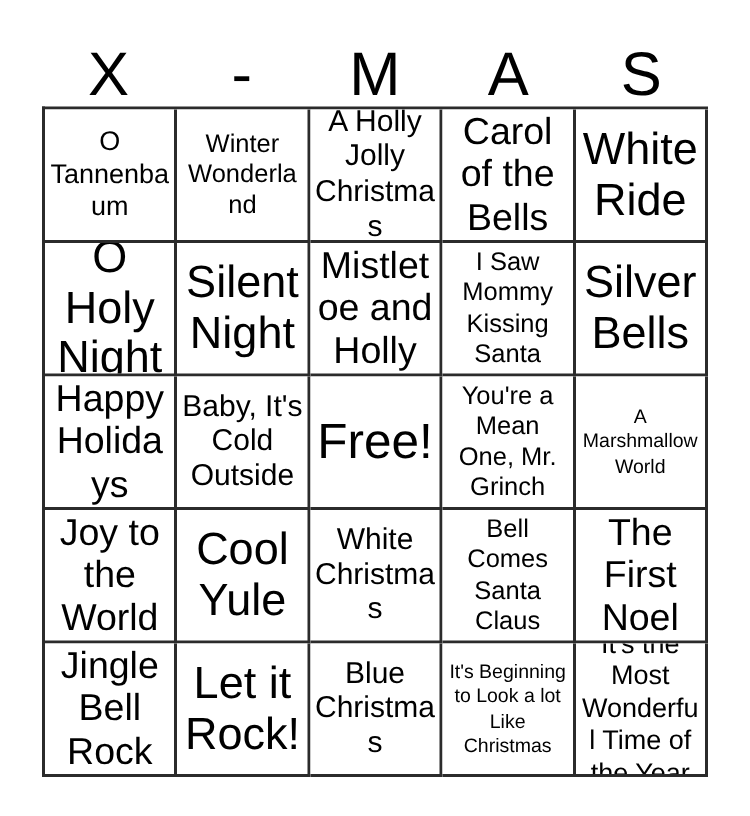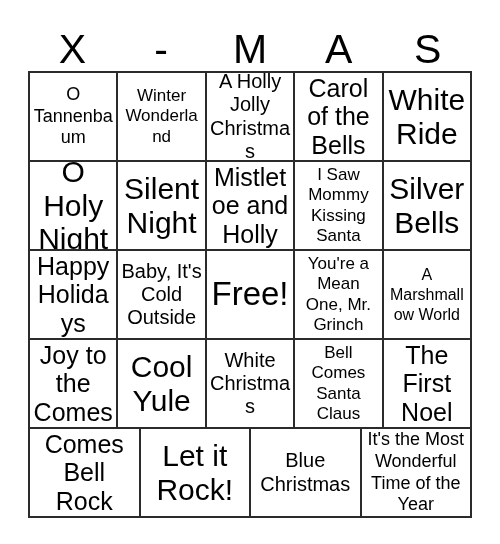--- a/index.html
+++ b/index.html
@@ -72,21 +72,21 @@
     word-wrap: break-word;
     hyphens: none;
   }
 
   
   .fs-xxl .cell-text { font-size: 30px; line-height: 1.12; }
   .fs-xl  .cell-text { font-size: 25px; line-height: 1.14; }
   .fs-lg  .cell-text { font-size: 20px; line-height: 1.16; }
   .fs-md  .cell-text { font-size: 17px; line-height: 1.18; text-align: center; }
   .fs-sm  .cell-text { font-size: 18px; line-height: 1.2; }
-  .fs-xs  .cell-text { font-size: 16px; line-height: 1.25; text-align: center; }
+  .fs-xs  .cell-text { font-size: 13px; line-height: 1.25; text-align: center; }
   .fs-free .cell-text { font-size: 33px; line-height: 1.1; text-align: center; }
 </style>
 </head>
 <body>
 
 <div class="card">
 
   <div class="header">
     <div class="header-letter">X</div>
     <div class="header-letter">-</div>
@@ -146,45 +146,48 @@
       <div class="cell fs-md">
           <span class="cell-text">You're a Mean One, Mr. Grinch</span>
         </div>
       <div class="cell fs-xs">
           <span class="cell-text">A Marshmallow World</span>
         </div>
     </div>
 
     <div class="grid-row">
       <div class="cell fs-xl">
-          <span class="cell-text">Joy to the Comes</span>
+          <span class="cell-text">Joy to the World</span>
         </div>
       <div class="cell fs-xxl">
           <span class="cell-text">Cool Yule</span>
         </div>
       <div class="cell fs-lg">
           <span class="cell-text">White Christmas</span>
         </div>
       <div class="cell fs-md">
           <span class="cell-text">Bell Comes Santa Claus</span>
         </div>
       <div class="cell fs-xl">
           <span class="cell-text">The First Noel</span>
         </div>
     </div>
 
     <div class="grid-row">
       <div class="cell fs-xl">
-          <span class="cell-text">Comes Bell Rock</span>
+          <span class="cell-text">Jingle Bell Rock</span>
         </div>
       <div class="cell fs-xxl">
           <span class="cell-text">Let it Rock!</span>
         </div>
       <div class="cell fs-lg">
           <span class="cell-text">Blue Christmas</span>
+        </div>
+      <div class="cell fs-xs">
+          <span class="cell-text">It's Beginning to Look a lot Like Christmas</span>
         </div>
       <div class="cell fs-sm">
           <span class="cell-text">It's the Most Wonderful Time of the Year</span>
         </div>
     </div>
 
   </div>
 </div>
 
 </body></html>

